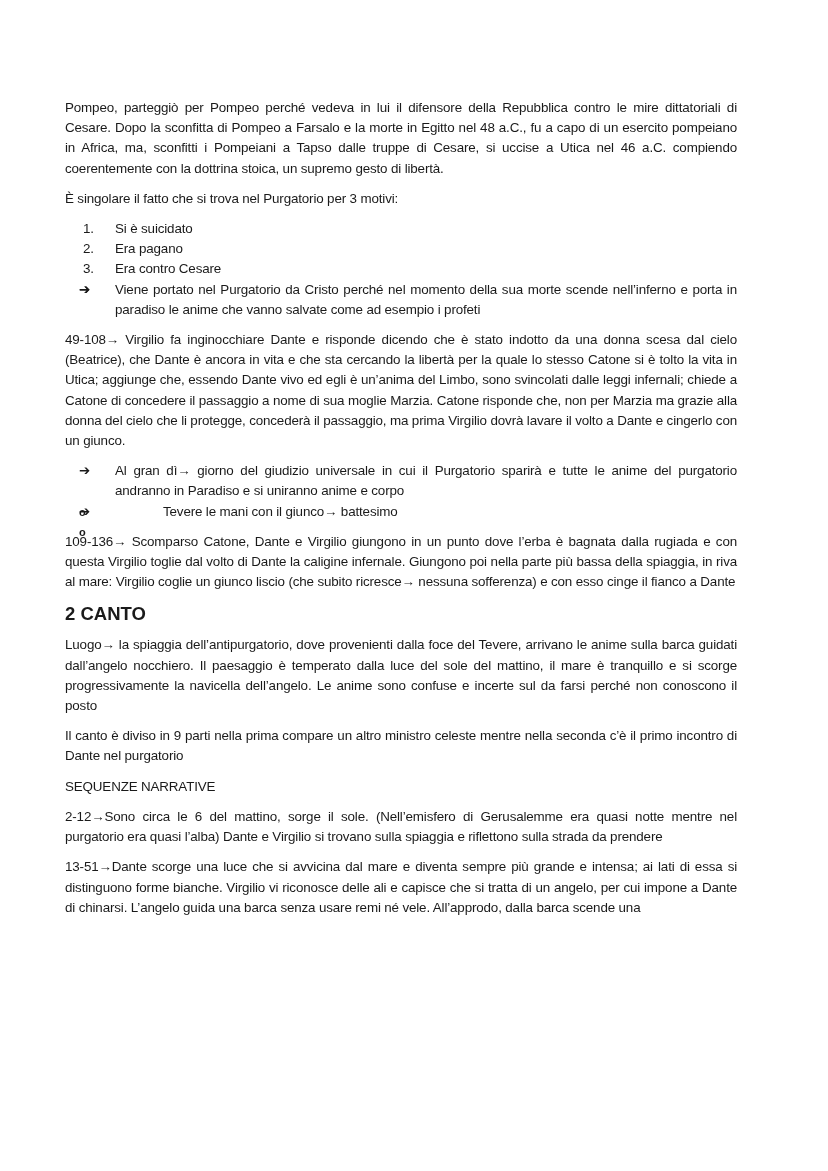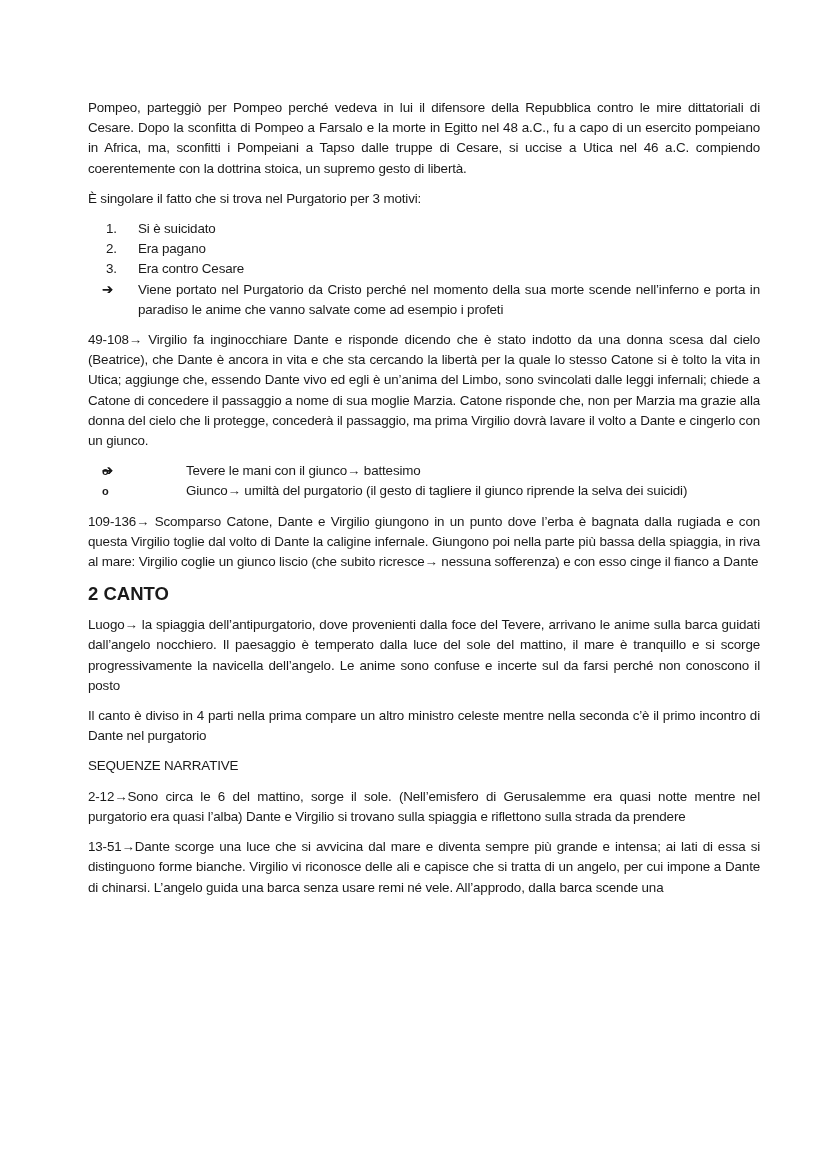--- a/index.html
+++ b/index.html
@@ -2,21 +2,21 @@
 <html><head>
   <meta charset="utf-8">
   <style>
     html, body { margin: 0; padding: 0; background: #ffffff; }
     body {
       width: 828px; height: 1171px; overflow: hidden; position: relative;
       font-family: "Liberation Sans", "DejaVu Sans", sans-serif;
       color: #1a1a1a;
     }
     .page {
-      position: absolute; left: 88px; top: 98px; width: 672px;
+      position: absolute; left: 65px; top: 98px; width: 672px;
       font-size: 13.4px; line-height: 20.2px; letter-spacing: -0.15px;
     }
     p { margin: 0 0 10px 0; text-align: justify; }
     .list { margin: 0 0 10px 0; padding: 0; list-style: none; }
     .list li { position: relative; padding-left: 50px; text-align: justify; }
     .list li .mark { position: absolute; left: 18px; top: 0; }
     .list li.arrow .mark { left: 14px; font-weight: bold; }
     .sublist { margin: 0; padding: 0; list-style: none; }
     .sublist li { position: relative; padding-left: 98px; }
     .sublist li .mark { position: absolute; left: 75px; top: 0; font-size: 11px; }
@@ -36,31 +36,31 @@
     <li><span class="mark">1.</span><span>Si è suicidato</span></li>
     <li><span class="mark">2.</span><span>Era pagano</span></li>
     <li><span class="mark">3.</span><span>Era contro Cesare</span></li>
     <li class="arrow"><span class="mark">➔</span></li>
     <li class="arrow"><span class="mark">➔</span><span>Viene portato nel Purgatorio da Cristo perché nel momento della sua morte scende nell’inferno e porta in paradiso le anime che vanno salvate come ad esempio i profeti</span></li>
   </ul>
 
   <p>49-108→ Virgilio fa inginocchiare Dante e risponde dicendo che è stato indotto da una donna scesa dal cielo (Beatrice), che Dante è ancora in vita e che sta cercando la libertà per la quale lo stesso Catone si è tolto la vita in Utica; aggiunge che, essendo Dante vivo ed egli è un’anima del Limbo, sono svincolati dalle leggi infernali; chiede a Catone di concedere il passaggio a nome di sua moglie Marzia. Catone risponde che, non per Marzia ma grazie alla donna del cielo che li protegge, concederà il passaggio, ma prima Virgilio dovrà lavare il volto a Dante e cingerlo con un giunco.</p>
 
   <ul class="list">
-    <li class="arrow"><span class="mark">➔</span></li>
+    <li class="arrow"><span class="mark">➔</span><span>Al gran dì→ giorno del giudizio universale in cui il Purgatorio sparirà e tutte le anime del purgatorio andranno in Paradiso e si uniranno anime e corpo</span></li>
     <li class="arrow"><span class="mark">➔</span>
       <ul class="sublist" style="margin-left:-50px;">
         <li><span class="mark">o</span><span>Tevere le mani con il giunco→ battesimo</span></li>
-        <li><span class="mark">o</span><span>Giunco→ umiltà del purgatorio (il gesto di tagliere il giunco riprende la selva dei suicidi)</span></li>
+        <li><span class="mark">o</span></li>
       </ul>
     </li>
   </ul>
 
   <p>109-136→ Scomparso Catone, Dante e Virgilio giungono in un punto dove l’erba è bagnata dalla rugiada e con questa Virgilio toglie dal volto di Dante la caligine infernale. Giungono poi nella parte più bassa della spiaggia, in riva al mare: Virgilio coglie un giunco liscio (che subito ricresce→ nessuna sofferenza) e con esso cinge il fianco a Dante</p>
 
   <h2>2 CANTO</h2>
 
   <p>Luogo→ la spiaggia dell’antipurgatorio, dove provenienti dalla foce del Tevere, arrivano le anime sulla barca guidati dall’angelo nocchiero. Il paesaggio è temperato dalla luce del sole del mattino, il mare è tranquillo e si scorge progressivamente la navicella dell’angelo. Le anime sono confuse e incerte sul da farsi perché non conoscono il posto</p>
-  <p>Il canto è diviso in 4 parti nella prima compare un altro ministro celeste mentre nella seconda c’è il primo incontro di Dante nel purgatorio</p>
+  <p>Il canto è diviso in 9 parti nella prima compare un altro ministro celeste mentre nella seconda c’è il primo incontro di Dante nel purgatorio</p>
   <p>SEQUENZE NARRATIVE</p>
   <p>2-12→Sono circa le 6 del mattino, sorge il sole. (Nell’emisfero di Gerusalemme era quasi notte mentre nel purgatorio era quasi l’alba) Dante e Virgilio si trovano sulla spiaggia e riflettono sulla strada da prendere</p>
   <p>13-51→Dante scorge una luce che si avvicina dal mare e diventa sempre più grande e intensa; ai lati di essa si distinguono forme bianche. Virgilio vi riconosce delle ali e capisce che si tratta di un angelo, per cui impone a Dante di chinarsi. L’angelo guida una barca senza usare remi né vele. All’approdo, dalla barca scende una</p>
 </div>
 
 </body></html>

